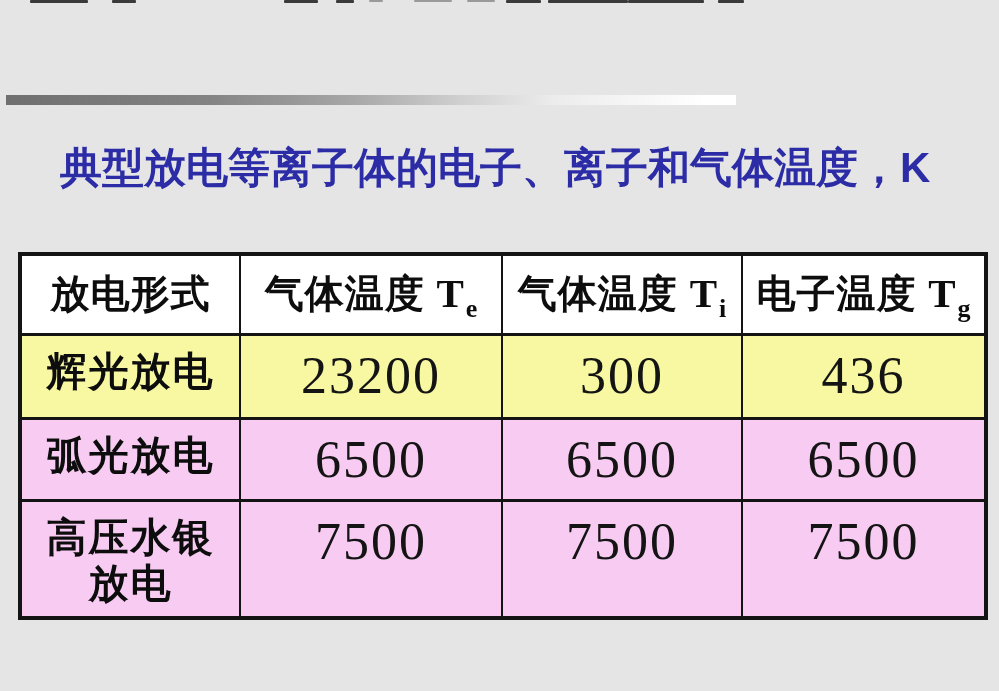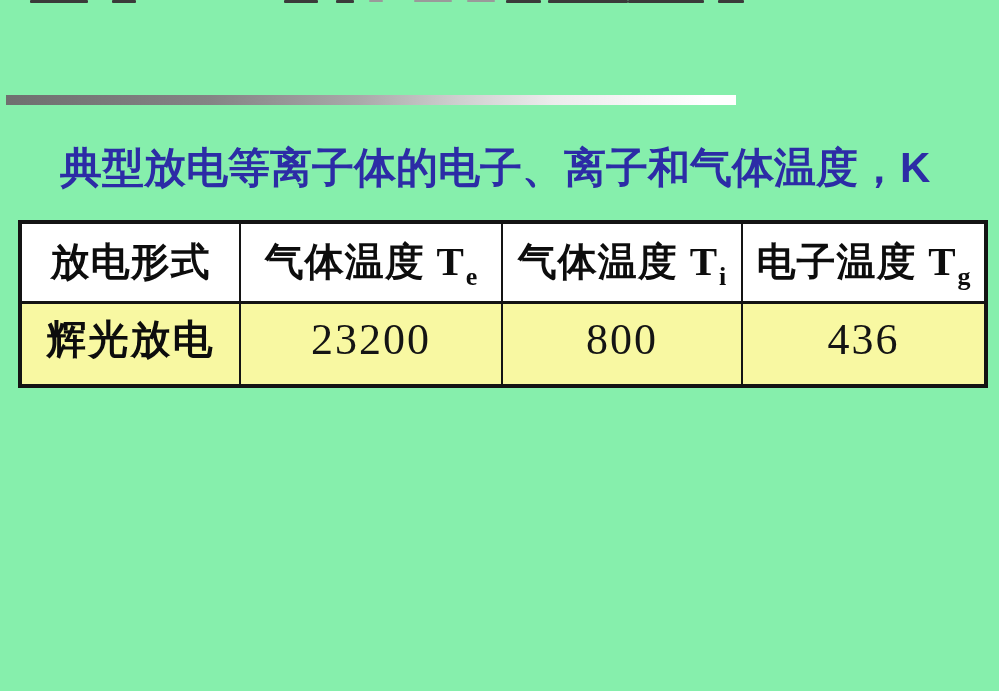--- a/index.html
+++ b/index.html
@@ -5,21 +5,21 @@
   html, body {
     margin: 0;
     padding: 0;
     background: #ffffff;
     font-family: "Liberation Sans", sans-serif;
   }
   .slide {
     position: relative;
     width: 999px;
     height: 691px;
-    background: #86efac;
+    background: #e5e5e5;
     overflow: hidden;
   }
 
   
   .top-edge { position: absolute; left: 0; top: 0; width: 999px; height: 6px; }
   .top-edge i {
     position: absolute;
     top: 0;
     height: 3px;
     background: #3a3a3a;
@@ -57,21 +57,21 @@
     left: 18px;
     top: 220px;
     width: 966px;
     border-collapse: collapse;
     table-layout: fixed;
     background: #ffffff;
   }
   table.temp-table, table.temp-table th, table.temp-table td {
     border: 2px solid #141414;
   }
-  table.temp-table { border-width: 4px; }
+  table.temp-table { border-width: 4px; margin-top: 32px; }
   table.temp-table tr.header-row th { border-bottom-width: 3px; }
   table.temp-table tr.data-row td { border-bottom-width: 3px; }
 
   tr.header-row   { height: 80px; }
   tr.row-0        { height: 84px; }
   tr.row-1        { height: 82px; }
   tr.row-2        { height: 118px; }
 
   th, td { text-align: center; padding: 0; }
 
@@ -109,21 +109,21 @@
   }
   td.label-cell .wrap {
     display: inline-block;
     max-width: 184px;
     word-break: break-all;
   }
   td.value-cell {
     vertical-align: top;
     padding-top: 10px;
     font-family: "Liberation Serif", serif;
-    font-size: 44px;
+    font-size: 52px;
     font-weight: normal;
     color: #141414;
     letter-spacing: 2px;
   }
 </style>
 </head>
 <body>
 
 <div class="slide">
 
@@ -169,21 +169,37 @@
           <span>电子温度</span>
           <span class="tsym">T</span><sub>g</sub>
         </th>
       </tr>
 
       <tr class="data-row row-0" style="background: rgb(248, 248, 162);">
         <td class="label-cell">
           <span class="wrap">辉光放电</span>
         </td>
         <td class="value-cell">23200</td>
-        <td class="value-cell">800</td>
+        <td class="value-cell">300</td>
         <td class="value-cell">436</td>
       </tr>
 
-
+      <tr class="data-row row-1" style="background: rgb(248, 203, 242);">
+        <td class="label-cell">
+          <span class="wrap">弧光放电</span>
+        </td>
+        <td class="value-cell">6500</td>
+        <td class="value-cell">6500</td>
+        <td class="value-cell">6500</td>
+      </tr>
+
+      <tr class="data-row row-2" style="background: rgb(248, 203, 242);">
+        <td class="label-cell">
+          <span class="wrap">高压水银放电</span>
+        </td>
+        <td class="value-cell">7500</td>
+        <td class="value-cell">7500</td>
+        <td class="value-cell">7500</td>
+      </tr>
     </tbody>
   </table>
 
 </div>
 
 </body></html>

